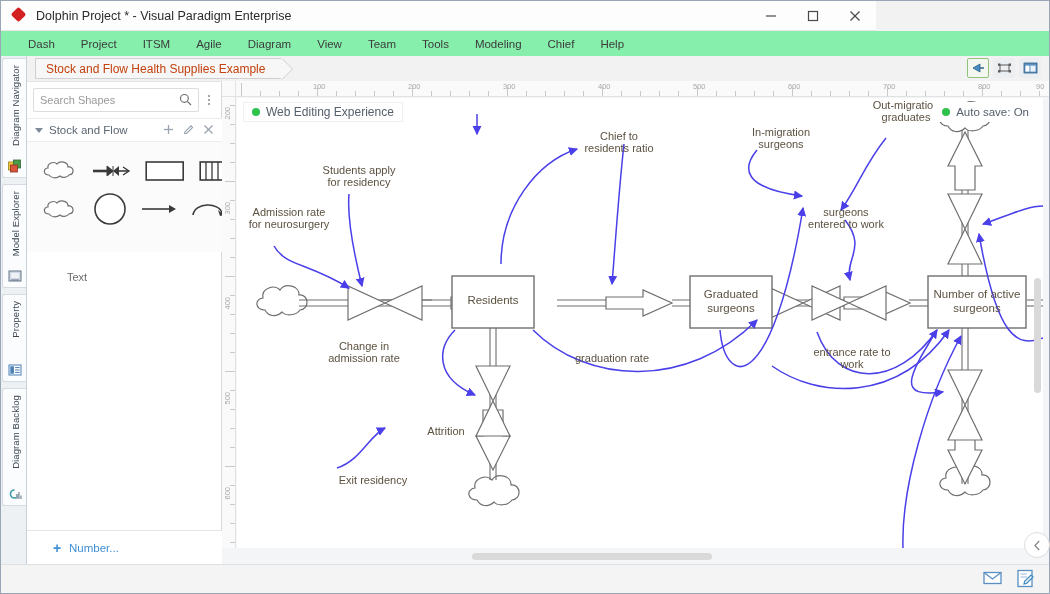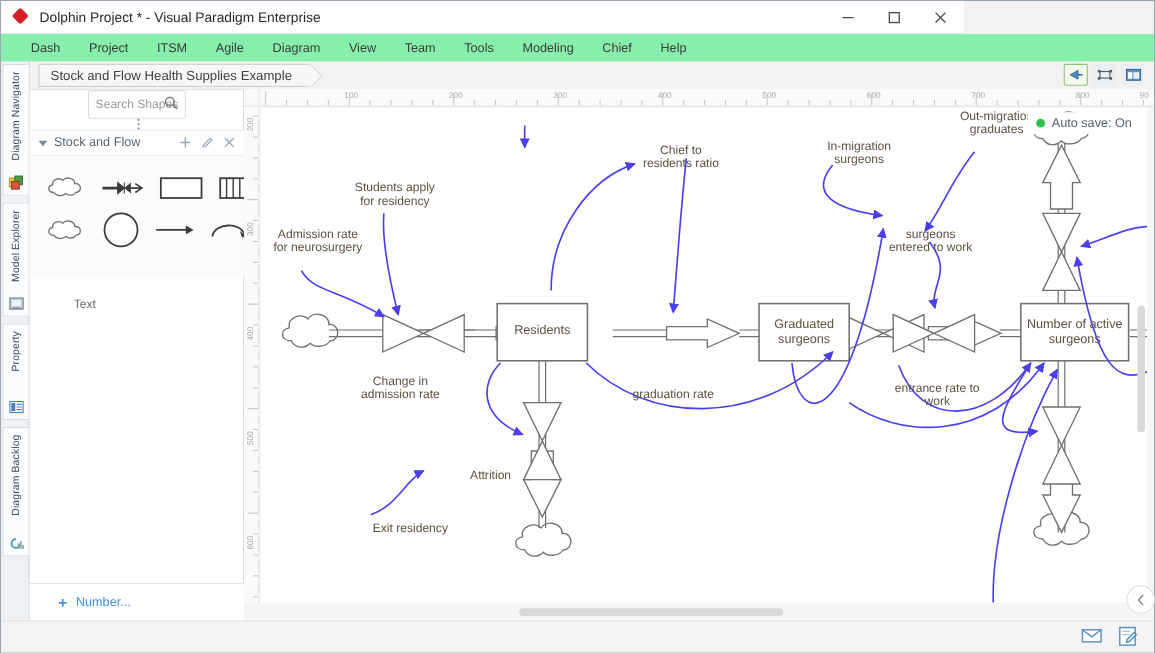--- a/index.html
+++ b/index.html
@@ -38,37 +38,37 @@
     font-size:9.5px; color:#3c4652; white-space:nowrap; letter-spacing:.1px; }
   .vtab .vicon { position:absolute; left:50%; bottom:4px; transform:translateX(-50%);
     width:15px; height:14px; }
 
   
   .tabrow { position:absolute; left:26px; top:55px; width:1022px; height:25px;
     background:#f2f2f2; }
   .diagtab { position:absolute; left:8px; top:2px; height:21px;
     background:#f7f7f7; border:1px solid #cfcfcf; border-right:none;
     padding:0 16px 0 10px; display:flex; align-items:center;
-    font-size:12px; color:#404040; }
+    font-size:12px; color:#c2410c; }
   .diagtab:after { content:""; position:absolute; right:-11px; top:-1px;
     width:0; height:0; border-left:11px solid #f7f7f7;
     border-top:11px solid transparent; border-bottom:11px solid transparent; }
   .diagtab:before { content:""; position:absolute; right:-12px; top:-1px;
     width:0; height:0; border-left:11px solid #cfcfcf;
     border-top:11px solid transparent; border-bottom:11px solid transparent; }
 
   .toolbtns { position:absolute; right:8px; top:2px; display:flex; gap:4px; }
   .tbtn { width:22px; height:20px; border:1px solid transparent; border-radius:2px;
     background:#eceff2; display:flex; align-items:center; justify-content:center; }
   .tbtn.sel { border-color:#8fc37a; background:#f3f7f0; }
 
   .panel { position:absolute; left:26px; top:80px; width:195px; height:483px;
     background:#fff; border-right:1px solid #d8d8d8; border-top:1px solid #e4e4e4; }
   .searchrow { position:absolute; left:0; top:0; width:195px; height:36px;
-    display:flex; align-items:center; padding:0 6px;flex-direction:column; }
+    display:flex; align-items:center; padding:0 6px; }
   .searchbox { flex:1; height:24px; border:1px solid #dcdcdc; border-radius:2px;
     background:#fff; display:flex; align-items:center; padding:0 6px;
     font-size:11px; color:#9a9a9a; position:relative; }
   .searchbox .sicon { position:absolute; right:6px; top:4px; }
   .dots { width:14px; display:flex; flex-direction:column; align-items:center;
     gap:2px; margin-left:3px; }
   .dots i { width:2px; height:2px; background:#8a8a8a; border-radius:50%; }
 
   .sechdr { position:absolute; left:0; top:36px; width:195px; height:24px;
     border-top:1px solid #ededed; border-bottom:1px solid #ededed;
@@ -589,20 +589,24 @@
           <text x="544" y="50">surgeons</text>
           <text x="669" y="11">Out-migration</text>
           <text x="669" y="23">graduates</text>
           <text x="609" y="118">surgeons</text>
           <text x="609" y="130">entered to work</text>
           <text x="615" y="258">entrance rate to</text>
           <text x="615" y="270">work</text>
         </g>
       </svg>
 
+      <div class="badge-web">
+        <span class="gdot"></span>
+        <span>Web Editing Experience</span>
+      </div>
 
       <div class="badge-auto">
         <span class="gdot"></span>
         <span>Auto save: On</span>
       </div>
 
       <div class="vscroll"></div>
     </div>
 
     <div class="hscroll">

